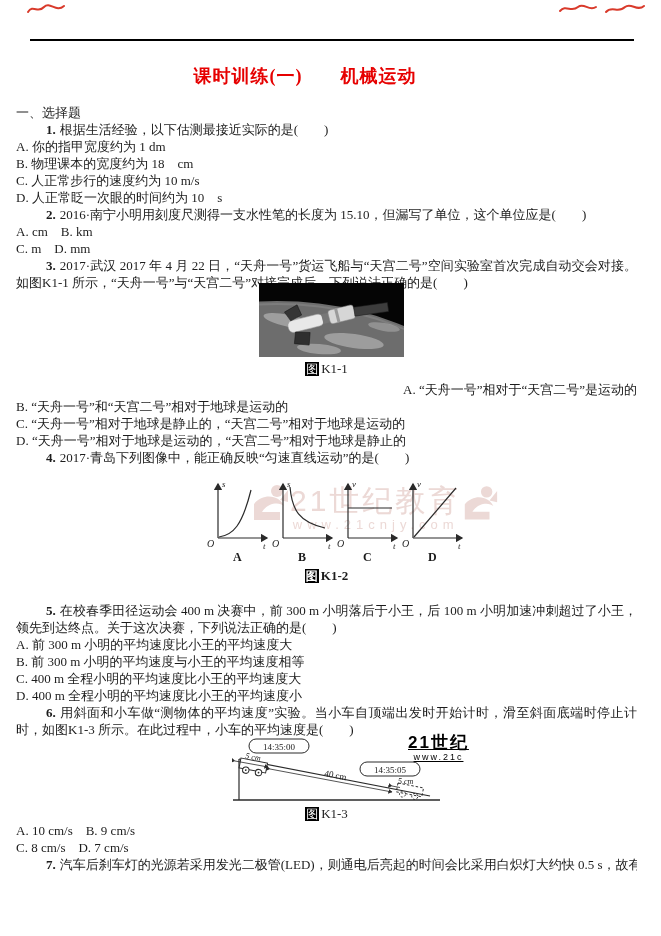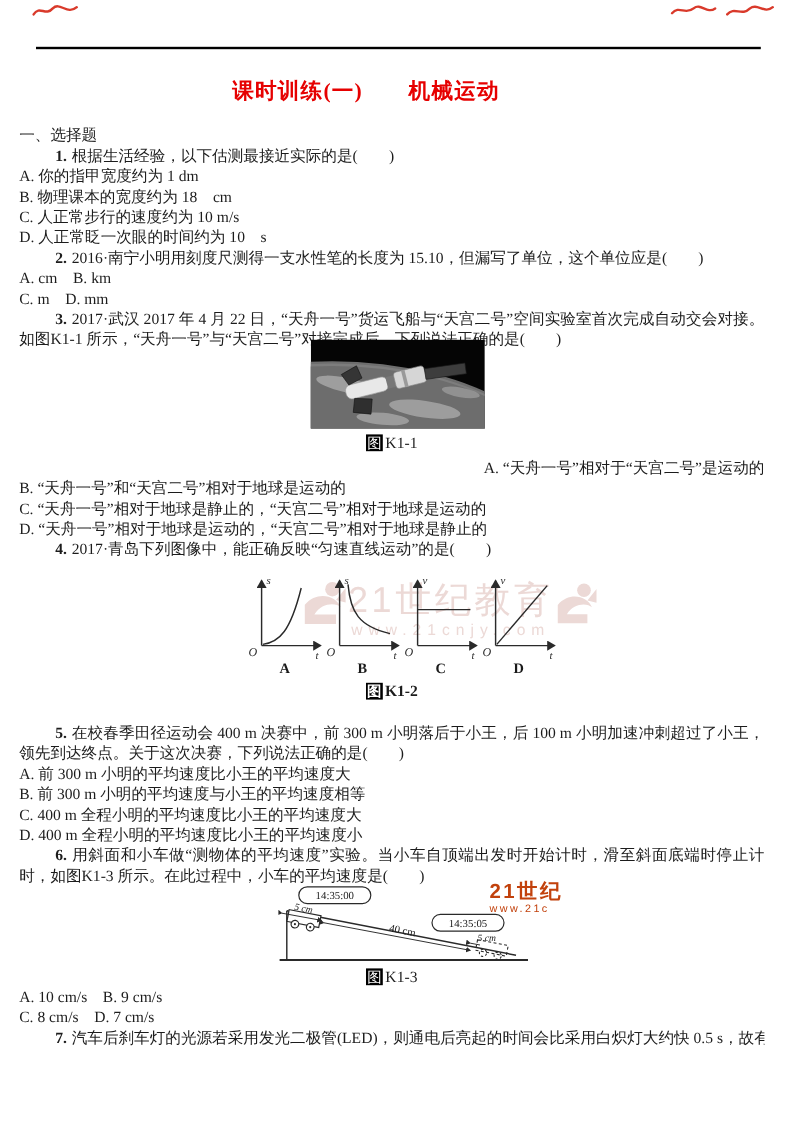--- a/index.html
+++ b/index.html
@@ -51,22 +51,22 @@
   .q7{margin-top:5px;}
   
   .watermark{
     position:absolute;left:250px;top:482px;z-index:0;color:#ecd9d6;
     display:flex;align-items:center;user-select:none;
   }
   .wm-text{text-align:center;}
   .wm-brand{font-size:30px;font-weight:normal;letter-spacing:3px;line-height:32px;font-family:"Liberation Sans","DejaVu Sans",sans-serif;}
   .wm-url{font-size:13px;letter-spacing:5px;line-height:15px;font-family:"Liberation Sans","DejaVu Sans",sans-serif;}
   .watermark2{
-    position:absolute;left:408px;top:733px;z-index:0;color:#c2410c;
-    font-family:"Liberation Sans","DejaVu Sans",sans-serif;text-align:left;user-select:none;
+    position:absolute;left:408px;top:733px;z-index:0;color:#000000;
+    font-family:"Liberation Sans","DejaVu Sans",sans-serif;text-align:center;user-select:none;text-decoration:underline;
   }
   .wm2-brand{font-size:17px;font-weight:bold;letter-spacing:2px;line-height:19px;}
   .wm2-url{font-size:9px;letter-spacing:2px;line-height:11px;}
   .ts-label{font-size:9px;font-family:"Liberation Serif","DejaVu Serif",serif;}
 </style>
 </head>
 <body>
 
 <svg class="corner-mark left" width="40" height="14" viewBox="0 0 40 14">
   <path d="M2,10 C7,2 12,12 18,5 C24,-1 30,11 38,4" fill="none" stroke="#d93a2b" stroke-width="2" stroke-linecap="round"></path>

